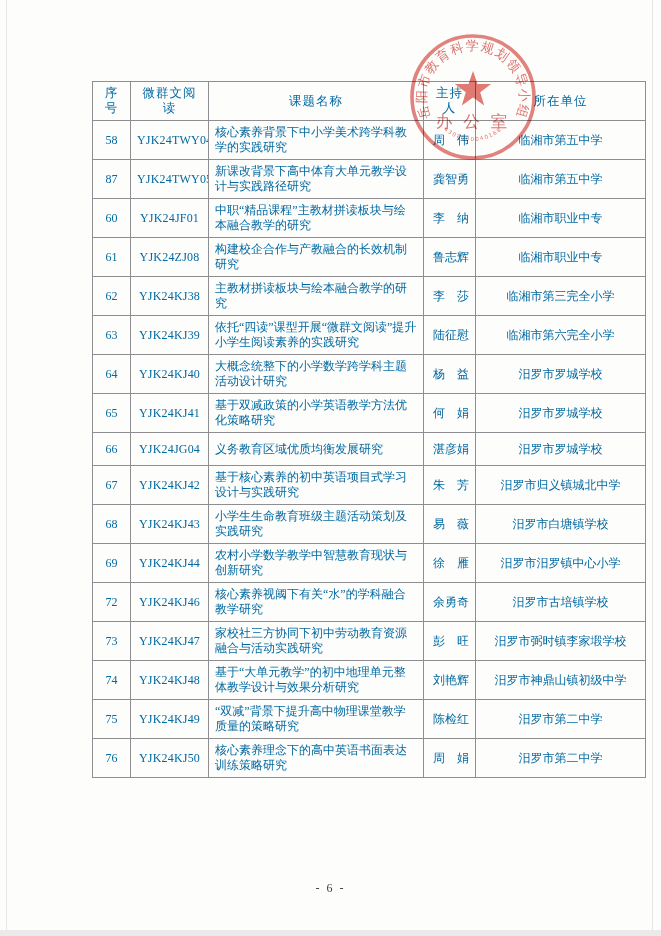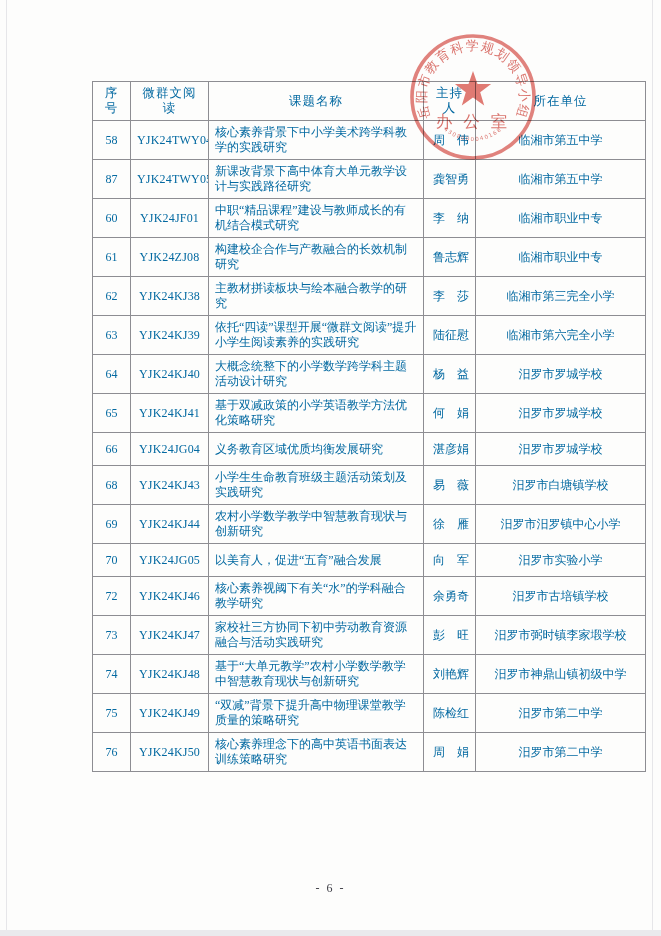--- a/index.html
+++ b/index.html
@@ -101,21 +101,21 @@
         <tr>
       <td class="c-no">87</td>
       <td class="c-code">YJK24TWY05</td>
       <td class="c-title">新课改背景下高中体育大单元教学设计与实践路径研究</td>
       <td class="c-leader">龚智勇</td>
       <td class="c-unit">临湘市第五中学</td>
     </tr>
         <tr>
       <td class="c-no">60</td>
       <td class="c-code">YJK24JF01</td>
-      <td class="c-title">中职“精品课程”建设与教师成长的有机结合模式研究</td>
+      <td class="c-title">中职“精品课程”主教材拼读板块与绘本融合教学的研究</td>
       <td class="c-leader">李　纳</td>
       <td class="c-unit">临湘市职业中专</td>
     </tr>
         <tr>
       <td class="c-no">61</td>
       <td class="c-code">YJK24ZJ08</td>
       <td class="c-title">构建校企合作与产教融合的长效机制研究</td>
       <td class="c-leader">鲁志辉</td>
       <td class="c-unit">临湘市职业中专</td>
     </tr>
@@ -148,58 +148,58 @@
       <td class="c-unit">汨罗市罗城学校</td>
     </tr>
         <tr>
       <td class="c-no">66</td>
       <td class="c-code">YJK24JG04</td>
       <td class="c-title">义务教育区域优质均衡发展研究</td>
       <td class="c-leader">湛彦娟</td>
       <td class="c-unit">汨罗市罗城学校</td>
     </tr>
         <tr>
+      <td class="c-no">67</td>
+      <td class="c-code">YJK24KJ42</td>
+      <td class="c-title">基于核心素养的初中英语项目式学习设计与实践研究</td>
+      <td class="c-leader">朱　芳</td>
+      <td class="c-unit">汨罗市归义镇城北中学</td>
+    </tr>
+        <tr>
       <td class="c-no">68</td>
       <td class="c-code">YJK24KJ43</td>
       <td class="c-title">小学生生命教育班级主题活动策划及实践研究</td>
       <td class="c-leader">易　薇</td>
       <td class="c-unit">汨罗市白塘镇学校</td>
     </tr>
         <tr>
       <td class="c-no">69</td>
       <td class="c-code">YJK24KJ44</td>
       <td class="c-title">农村小学数学教学中智慧教育现状与创新研究</td>
       <td class="c-leader">徐　雁</td>
       <td class="c-unit">汨罗市汨罗镇中心小学</td>
     </tr>
         <tr>
-      <td class="c-no">70</td>
-      <td class="c-code">YJK24JG05</td>
-      <td class="c-title">以美育人，促进“五育”融合发展</td>
-      <td class="c-leader">向　军</td>
-      <td class="c-unit">汨罗市实验小学</td>
-    </tr>
-        <tr>
       <td class="c-no">72</td>
       <td class="c-code">YJK24KJ46</td>
       <td class="c-title">核心素养视阈下有关“水”的学科融合教学研究</td>
       <td class="c-leader">余勇奇</td>
       <td class="c-unit">汨罗市古培镇学校</td>
     </tr>
         <tr>
       <td class="c-no">73</td>
       <td class="c-code">YJK24KJ47</td>
       <td class="c-title">家校社三方协同下初中劳动教育资源融合与活动实践研究</td>
       <td class="c-leader">彭　旺</td>
       <td class="c-unit">汨罗市弼时镇李家塅学校</td>
     </tr>
         <tr>
       <td class="c-no">74</td>
       <td class="c-code">YJK24KJ48</td>
-      <td class="c-title">基于“大单元教学”农村小学数学教学中智慧教育现状与创新研究</td>
+      <td class="c-title">基于“大单元教学”的初中地理单元整体教学设计与效果分析研究</td>
       <td class="c-leader">刘艳辉</td>
       <td class="c-unit">汨罗市神鼎山镇初级中学</td>
     </tr>
         <tr>
       <td class="c-no">75</td>
       <td class="c-code">YJK24KJ49</td>
       <td class="c-title">“双减”背景下提升高中物理课堂教学质量的策略研究</td>
       <td class="c-leader">陈检红</td>
       <td class="c-unit">汨罗市第二中学</td>
     </tr>

